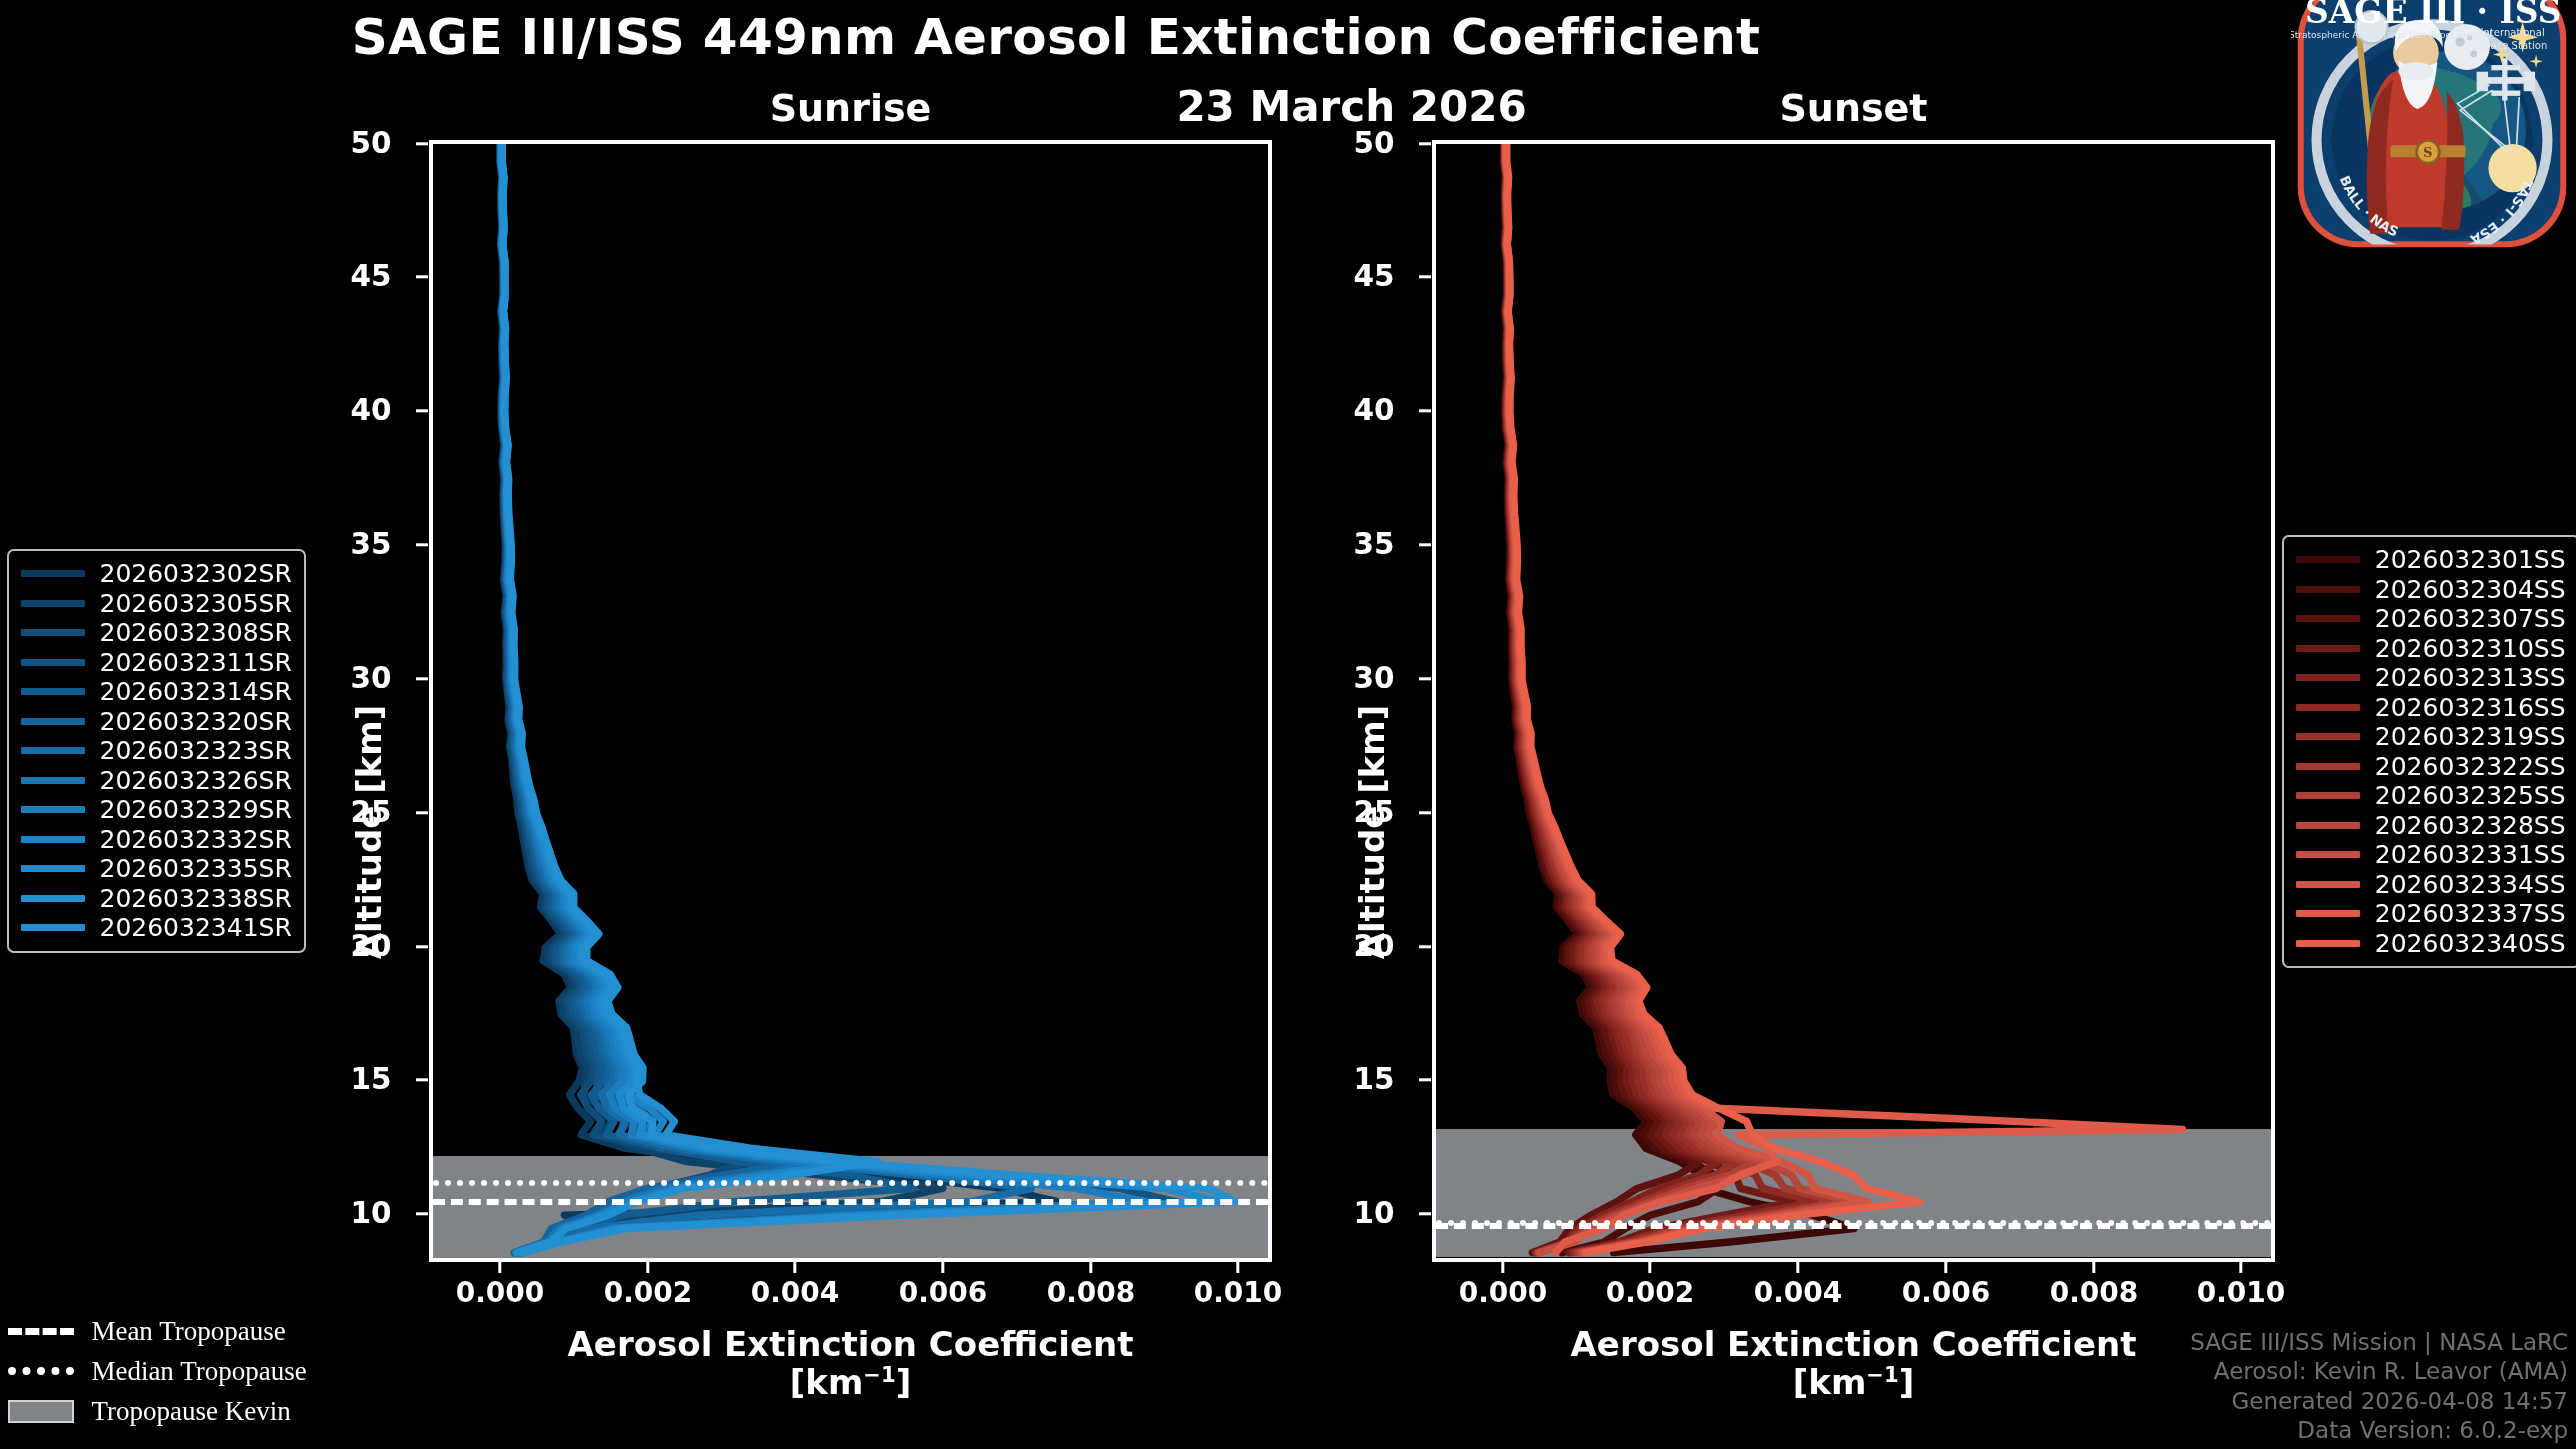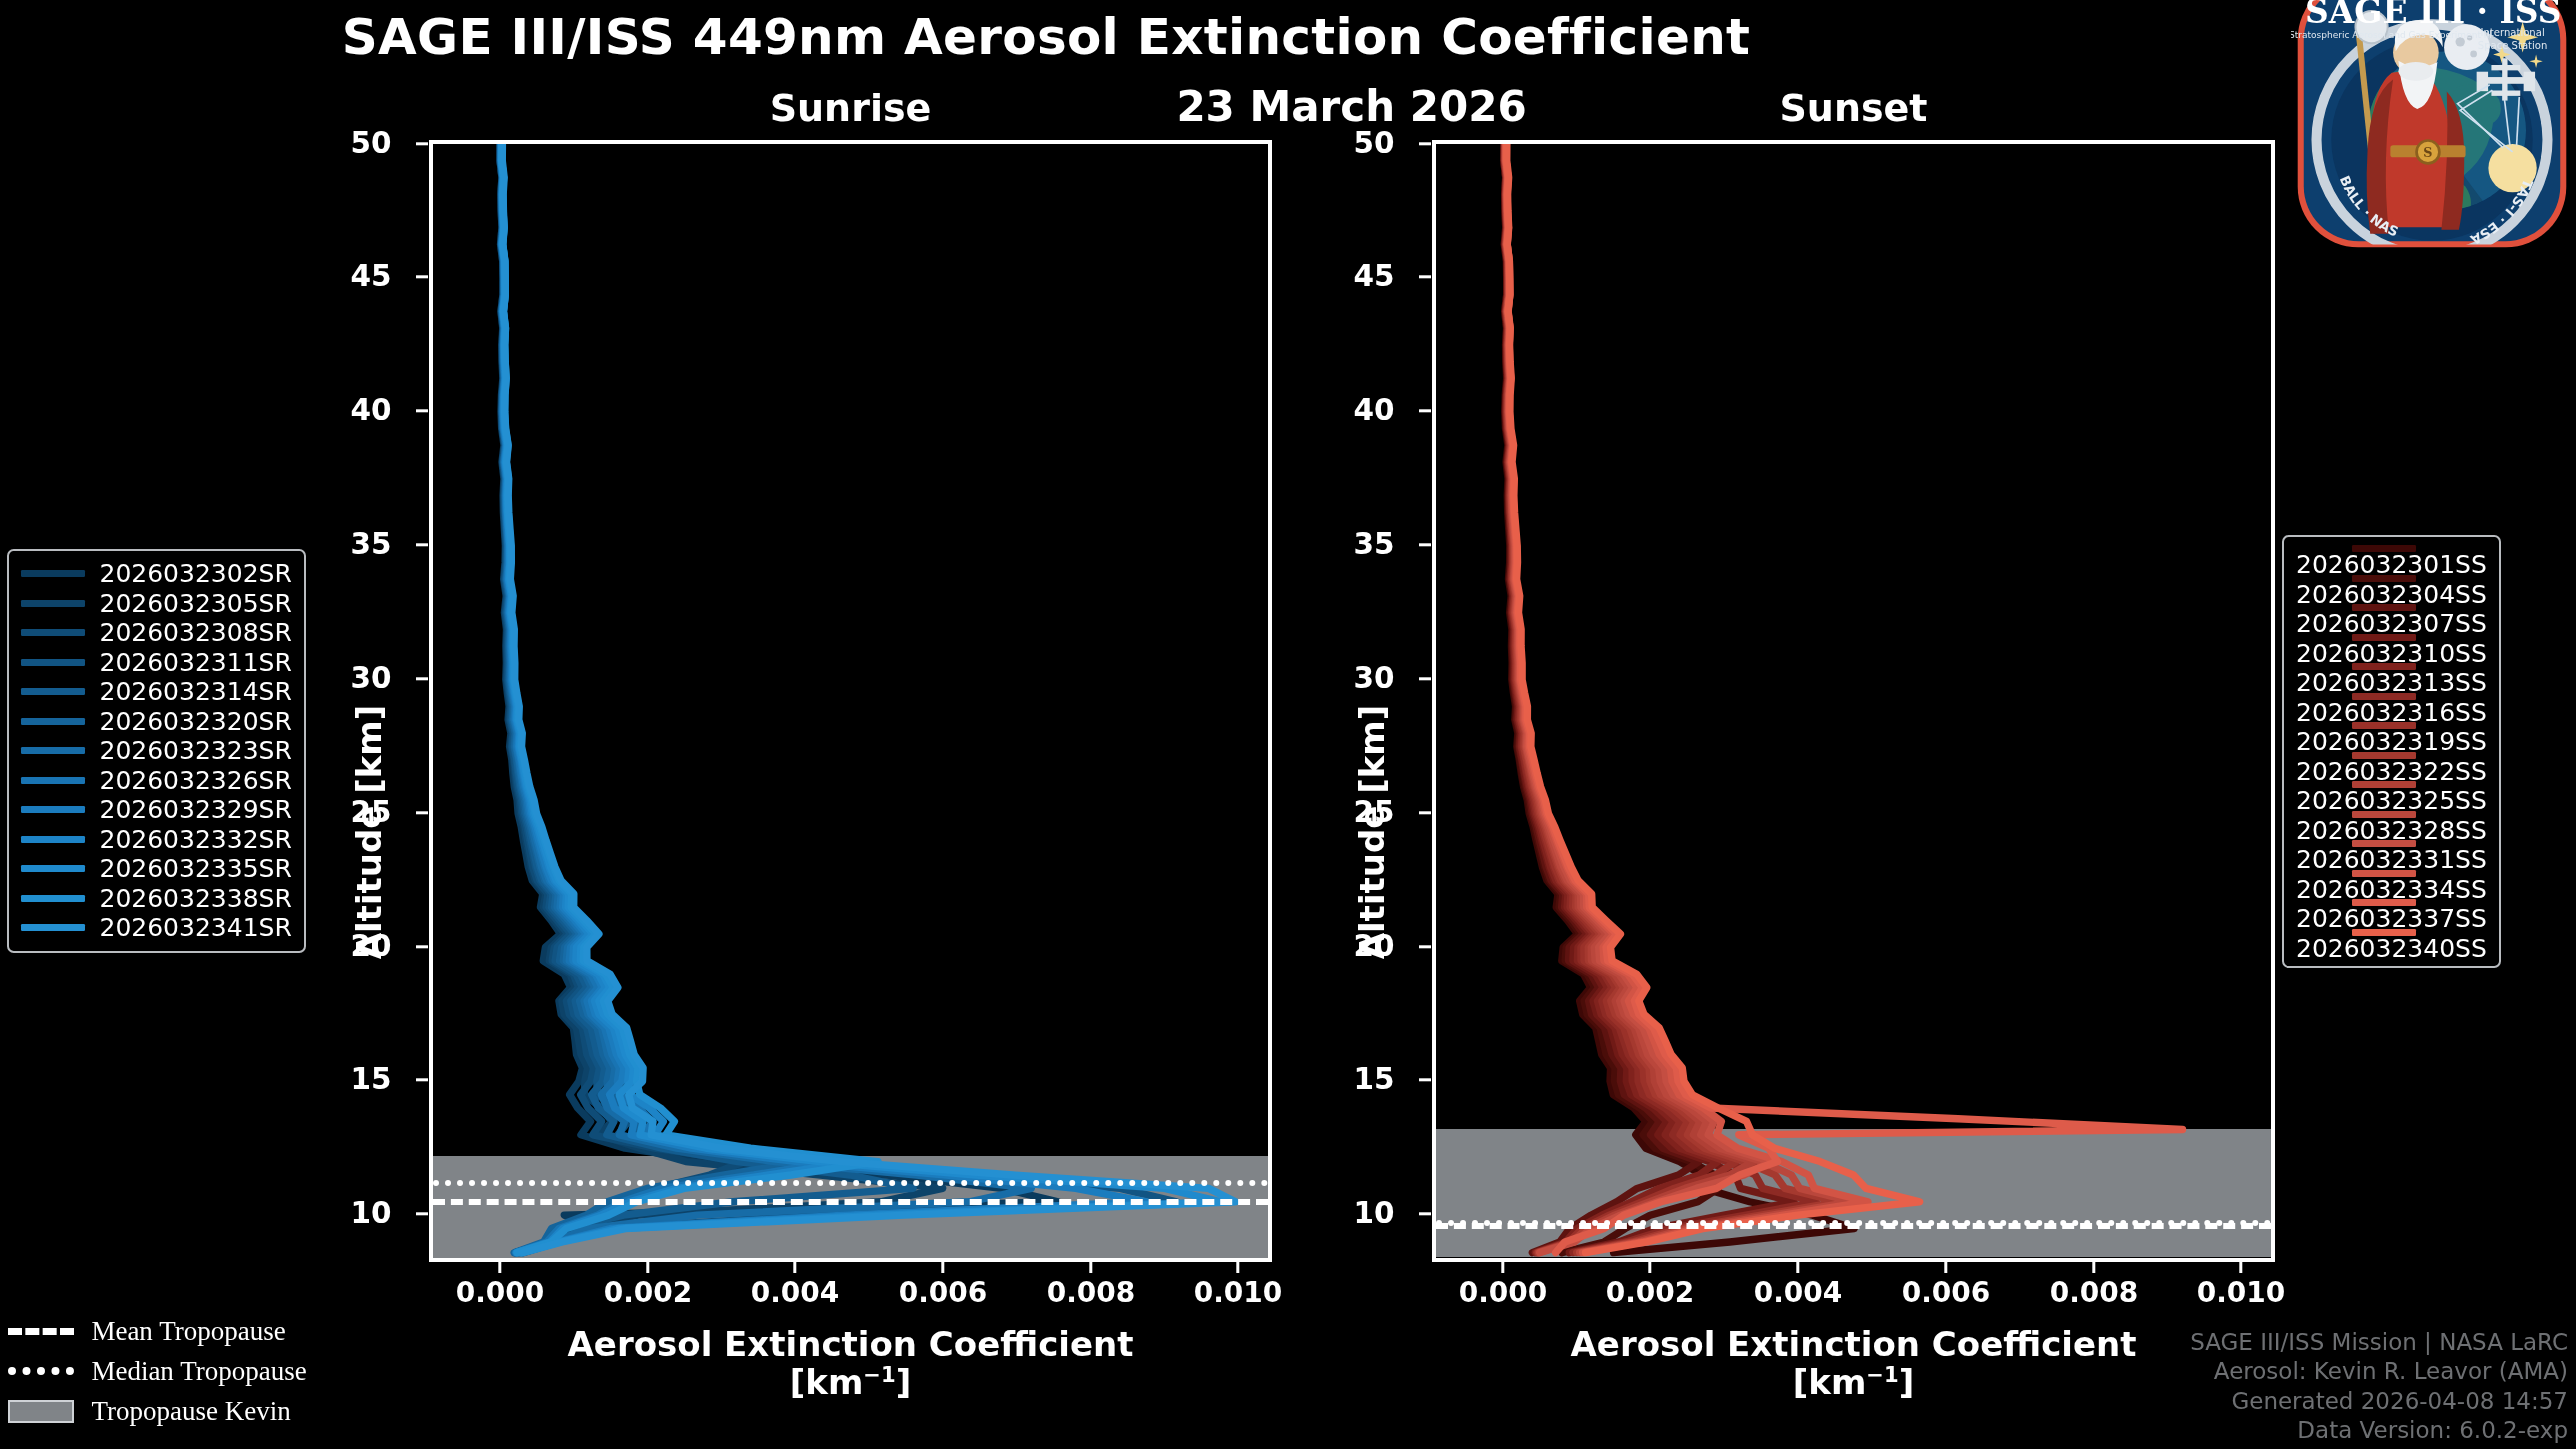--- a/index.html
+++ b/index.html
@@ -1,19 +1,19 @@
 <!DOCTYPE html>
 <html style="font-size:10.7px"><head>
 <meta charset="utf-8">
 <style>
   html,body{margin:0;padding:0;background:#000;}
   body{width:2576px;height:1449px;position:relative;overflow:hidden;
        font-family:"DejaVu Sans","Liberation Sans",sans-serif;color:#fff;}
 
-  .title{position:absolute;left:6px;top:12px;width:2080px;text-align:center;
+  .title{position:absolute;left:16px;top:12px;width:2080px;text-align:center;
          font-size:50px;font-weight:bold;letter-spacing:0.3px;line-height:1;}
   .subtitle{position:absolute;left:0;top:86px;width:2703px;text-align:center;
             font-size:42px;font-weight:bold;line-height:1;}
 
   .panel-title{position:absolute;font-size:38px;font-weight:bold;text-align:center;line-height:1;}
   #sr-title{left:429px;top:89px;width:843px;}
   #ss-title{left:1432px;top:89px;width:843px;}
 
   .axes{position:absolute;border:4px solid #fff;box-sizing:border-box;background:#000;overflow:hidden;}
   #sr-axes{left:429px;top:140px;width:843px;height:1122px;}
@@ -35,21 +35,21 @@
           transform-origin:0 0;transform:rotate(-90deg);}
   .xlabel{position:absolute;font-size:34px;font-weight:bold;text-align:center;line-height:1.12;}
   .xlabel .unit{display:block;}
 
   .legend{position:absolute;border:2.7px solid #b9bcc0;border-radius:6.7px;background:#000;padding:8px 12px;}
   .legend-row{display:flex;align-items:center;height:29.5px;}
   .swatch{width:64px;height:7.4px;border-radius:1.3px;margin-right:14.8px;flex:0 0 auto;}
   .legend-label{font-size:25px;line-height:1;white-space:nowrap;}
   #sr-legend{left:6.7px;top:549px;}
   #ss-legend{left:2282px;top:535px;}
-  #ss-legend .legend-row{justify-content:flex-start;flex-direction:column;}
+  #ss-legend .legend-row{justify-content:flex-end;}
 
   #tropo-legend{position:absolute;left:8px;top:1311px;}
   #tropo-legend .legend-row{height:40px;font-family:Liberation Serif, serif;}
   .tl-dash{width:66px;height:0;border-top:7.4px dashed #fff;margin-right:17.4px;flex:0 0 auto;}
   .tl-dot{width:66px;height:0;border-top:8px dotted #fff;margin-right:17.4px;flex:0 0 auto;}
   .tl-box{width:66px;height:23px;background:#808488;border:2px solid #cfd2d6;margin-right:17.4px;flex:0 0 auto;box-sizing:border-box;}
   #tropo-legend .legend-label{font-size:27px;}
 
   .credits{position:absolute;right:8px;bottom:4px;text-align:right;color:#6e7073;
            font-size:23px;line-height:1.27;}

